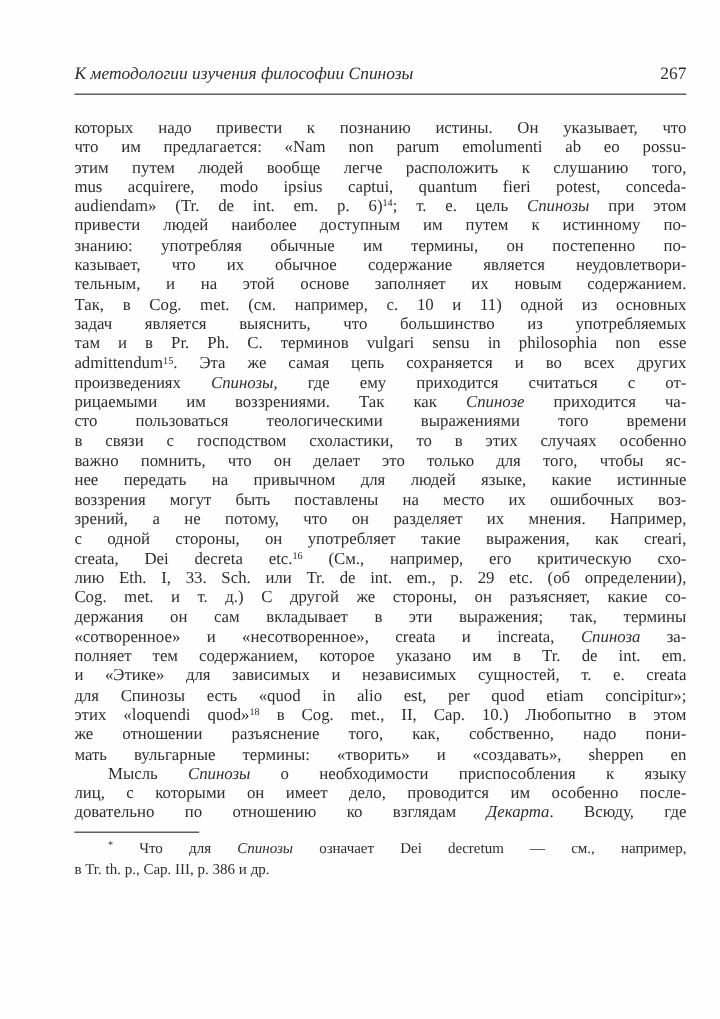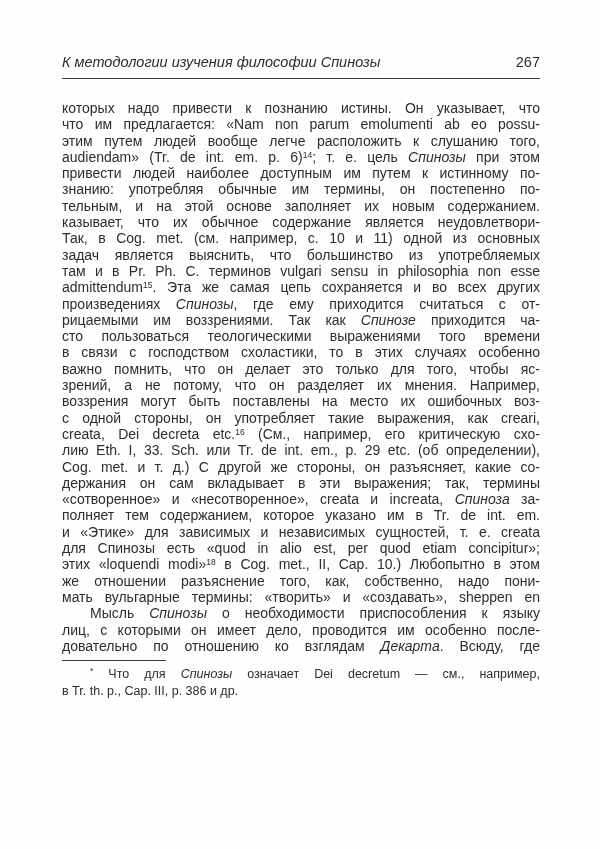--- a/index.html
+++ b/index.html
@@ -1,23 +1,23 @@
 <!DOCTYPE html>
 <html><head>
 <meta charset="utf-8">
 <style>
   html,body{margin:0;padding:0;background:#ffffff;}
   .page{
     position:relative;
     width:600px;height:849px;
     box-sizing:border-box;
-    padding:54px 60px 0 62px;
+    padding:54px 28px 0 62px;
     background:#fefefe;
     color:#2d2d2d;
-    font-family:Liberation Sans, sans-serif;
+    font-family:Liberation Serif, serif;
     overflow:hidden;
   }
   .header{
     display:flex;
     justify-content:space-between;
     align-items:baseline;
     font-style:italic;
     font-size:14.5px;
     line-height:17px;
     padding-bottom:7px;
@@ -61,46 +61,48 @@
 
 <div class="page">
   <div class="header">
     <span class="title">К методологии изучения философии Спинозы</span>
     <span class="pagenum">267</span>
   </div>
   <div class="body">
       <div class="line"><span>которых надо привести к познанию истины. Он указывает, что</span></div>
       <div class="line"><span>что им предлагается: «Nam non parum emolumenti ab eo possu-</span></div>
       <div class="line"><span>этим путем людей вообще легче расположить к слушанию того,</span></div>
+      <div class="line"><span>mus acquirere, modo ipsius captui, quantum fieri potest, conceda-</span></div>
       <div class="line"><span>audiendam» (Tr. de int. em. p. 6)</span><sup>14</sup><span>; т. е. цель </span><em>Спинозы</em><span> при этом</span></div>
       <div class="line"><span>привести людей наиболее доступным им путем к истинному по-</span></div>
       <div class="line"><span>знанию: употребляя обычные им термины, он постепенно по-</span></div>
+      <div class="line"><span>казывает, что их обычное содержание является неудовлетвори-</span></div>
       <div class="line"><span>тельным, и на этой основе заполняет их новым содержанием.</span></div>
-      <div class="line"><span>казывает, что их обычное содержание является неудовлетвори-</span></div>
       <div class="line"><span>Так, в Cog. met. (см. например, с. 10 и 11) одной из основных</span></div>
       <div class="line"><span>задач является выяснить, что большинство из употребляемых</span></div>
       <div class="line"><span>там и в Pr. Ph. C. терминов vulgari sensu in philosophia non esse</span></div>
       <div class="line"><span>admittendum</span><sup>15</sup><span>. Эта же самая цепь сохраняется и во всех других</span></div>
       <div class="line"><span>произведениях </span><em>Спинозы</em><span>, где ему приходится считаться с от-</span></div>
       <div class="line"><span>рицаемыми им воззрениями. Так как </span><em>Спинозе</em><span> приходится ча-</span></div>
       <div class="line"><span>сто пользоваться теологическими выражениями того времени</span></div>
       <div class="line"><span>в связи с господством схоластики, то в этих случаях особенно</span></div>
       <div class="line"><span>важно помнить, что он делает это только для того, чтобы яс-</span></div>
+      <div class="line"><span>нее передать на привычном для людей языке, какие истинные</span></div>
+      <div class="line"><span>воззрения могут быть поставлены на место их ошибочных воз-</span></div>
       <div class="line"><span>зрений, а не потому, что он разделяет их мнения. Например,</span></div>
-      <div class="line"><span>воззрения могут быть поставлены на место их ошибочных воз-</span></div>
       <div class="line"><span>с одной стороны, он употребляет такие выражения, как creari,</span></div>
       <div class="line"><span>creata, Dei decreta etc.</span><sup>16</sup><span> (См., например, его критическую схо-</span></div>
       <div class="line"><span>лию Eth. I, 33. Sch. или Tr. de int. em., p. 29 etc. (об определении),</span></div>
       <div class="line"><span>Cog. met. и т. д.) С другой же стороны, он разъясняет, какие со-</span></div>
       <div class="line"><span>держания он сам вкладывает в эти выражения; так, термины</span></div>
       <div class="line"><span>«сотворенное» и «несотворенное», creata и increata, </span><em>Спиноза</em><span> за-</span></div>
       <div class="line"><span>полняет тем содержанием, которое указано им в Tr. de int. em.</span></div>
       <div class="line"><span>и «Этике» для зависимых и независимых сущностей, т. е. creata</span></div>
       <div class="line"><span>для Спинозы есть «quod in alio est, per quod etiam concipitur»;</span></div>
-      <div class="line"><span>этих «loquendi modi»</span><sup>18</sup><span> в Cog. met., II, Cap. 10.) Любопытно в этом</span></div>
+      <div class="line"><span>этих «loquendi quod»</span><sup>18</sup><span> в Cog. met., II, Cap. 10.) Любопытно в этом</span></div>
       <div class="line"><span>же отношении разъяснение того, как, собственно, надо пони-</span></div>
       <div class="line"><span>мать вульгарные термины: «творить» и «создавать», sheppen en</span></div>
       <div class="line indent"><span>Мысль </span><em>Спинозы</em><span> о необходимости приспособления к языку</span></div>
       <div class="line"><span>лиц, с которыми он имеет дело, проводится им особенно после-</span></div>
       <div class="line"><span>довательно по отношению ко взглядам </span><em>Декарта</em><span>. Всюду, где</span></div>
     </div>
   <div class="footnote">
     <div class="footnote-rule"></div>
     <div class="footnote-lines">
         <div class="line indent"><sup>*</sup><span> Что для </span><em>Спинозы</em><span> означает Dei decretum — см., например,</span></div>

